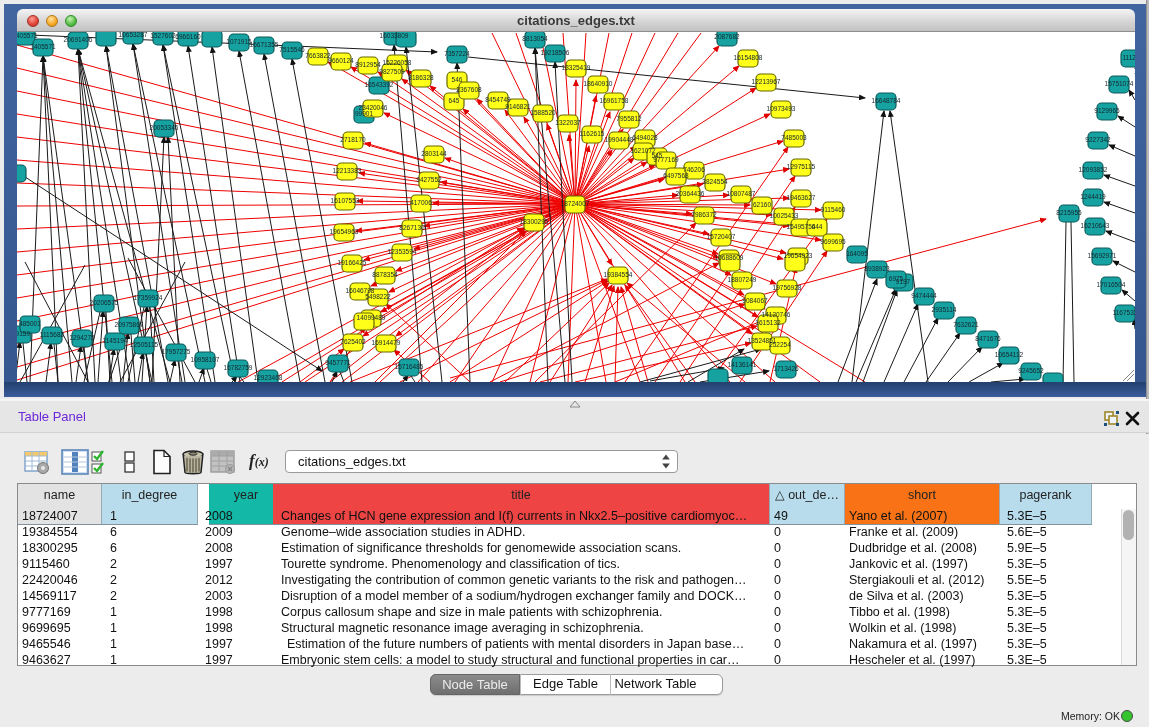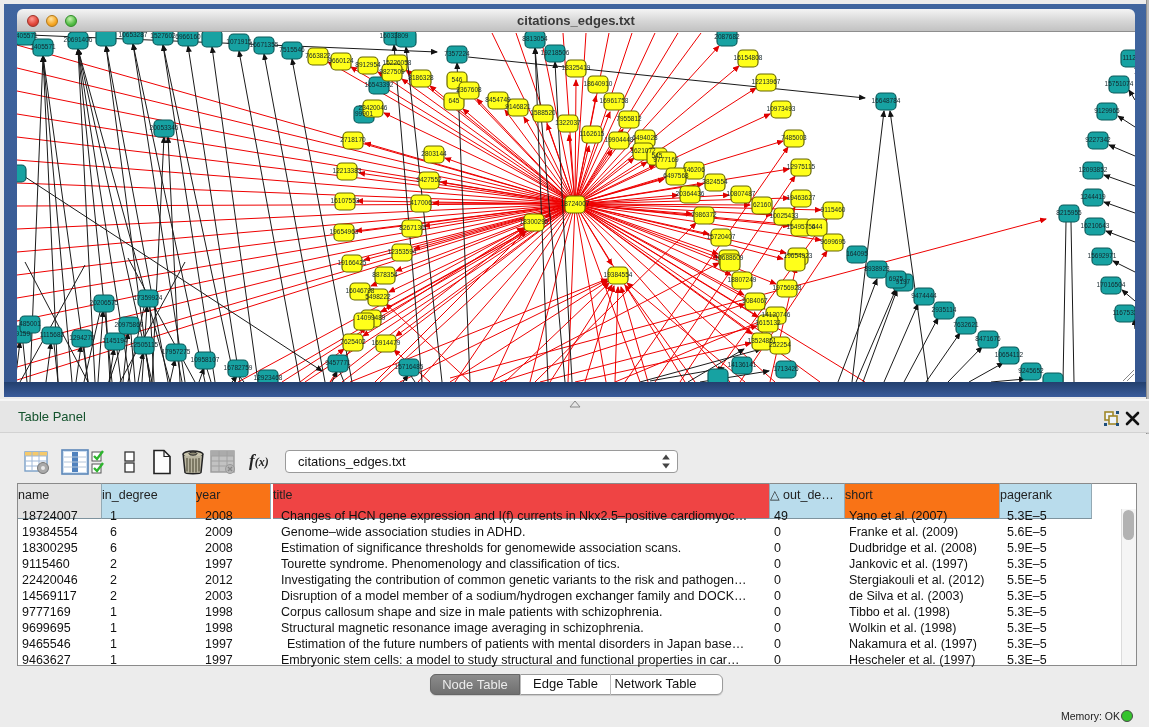--- a/index.html
+++ b/index.html
@@ -8,27 +8,27 @@
 #titlebar{left:17px;top:9px;width:1118px;height:23px;border-radius:6px 6px 0 0;
  background:linear-gradient(#f4f4f4,#d6d6d6 55%,#c2c2c2);border-bottom:1px solid #8e8e8e}
 #title{width:100%;text-align:center;font-size:13px;font-weight:bold;color:#3a3a3a;line-height:23px}
 .tl{width:12px;height:12px;border-radius:50%;top:15px}
 #tlr{left:27px;background:radial-gradient(circle at 40% 30%,#ff9a92,#e04438 60%,#b8352b);border:1px solid #9e2f26}
 #tly{left:46px;background:radial-gradient(circle at 40% 30%,#ffe3a0,#f5a623 60%,#d88b1a);border:1px solid #b57814}
 #tlg{left:65px;background:radial-gradient(circle at 40% 30%,#c8f2b0,#52bc45 60%,#3da332);border:1px solid #2f8d28}
 #canvas{left:17px;top:32px;width:1118px;height:350px;background:#fff;overflow:hidden}
 #resizehatch{left:1120px;top:368px;width:14px;height:13px}
 #tp-head{left:0;top:399px;width:1149px;height:34px;background:#e6e6e6;border-top:2px solid #f6f6f6;border-bottom:1px solid #d2d2d2}
-#tp-title{left:18px;top:409px;font-size:13px;color:#14532d}
+#tp-title{left:18px;top:409px;font-size:13px;color:#6d28d9}
 #tp-body{left:0;top:434px;width:1149px;height:293px;background:#ececec}
 #ddown{left:285px;top:450px;width:393px;height:23px;background:#fff;border:1px solid #9a9a9a;border-radius:4px;
  font-size:13px;color:#111;line-height:21px;padding-left:12px}
 #tablebox{left:17px;top:483px;width:1120px;height:183px;background:#fff;border:1px solid #8a8a8a}
-.hc{top:483px;height:36px;border-top:1px solid #8a8a8a;border-bottom:1px solid #7e939e;border-right:1px solid #93a9b4;
- font-size:12.5px;color:#222;line-height:23px;background:#b9dcec}
+.hc{top:483px;height:42px;border-top:1px solid #8a8a8a;border-bottom:1px solid #7e939e;border-right:1px solid #93a9b4;
+ font-size:12.5px;color:#222;text-align:center;line-height:23px;background:#b9dcec}
 .rowt{font-size:12.5px;color:#111;white-space:nowrap}
 #vscroll{left:1121px;top:509px;width:15px;height:156px;background:#f5f5f5;border-left:1px solid #dcdcdc}
 #vthumb{left:1123px;top:510px;width:11px;height:30px;background:#b2b2b2;border-radius:6px}
 #tabs{left:430px;top:674px;width:293px;height:21px;background:#fff;border:1px solid #9b9b9b;border-radius:6px;box-shadow:0 1px 1px rgba(0,0,0,.15)}
 .tab{top:674px;height:21px;font-size:13px;line-height:20px;text-align:center}
 #tab1{left:430px;width:90px;background:linear-gradient(#8c8c8c,#6f6f6f);color:#ececec;border-radius:6px 0 0 6px;border:1px solid #666}
 #tab2{left:520px;width:90px;color:#111;border-left:1px solid #bbb}
 #tab3{left:610px;width:90px;color:#111;border-left:1px solid #bbb}
 #mem{left:1061px;top:710px;font-size:10.5px;color:#222}
 #memdot{left:1121px;top:710px;width:12px;height:12px;border-radius:50%;background:#35c42e;border:1px solid #4a4a4a}
@@ -624,21 +624,21 @@
   </svg>
 <div class="abs" style="left:249px;top:451px;font-family:'Liberation Serif',serif;font-style:italic;font-weight:bold;font-size:17px;color:#222">f<span style="font-size:12px">(x)</span></div>
 <div class="abs" id="ddown">citations_edges.txt</div>
 <svg class="abs" style="left:659px;top:452px" width="14" height="19" viewBox="0 0 14 19">
     <path d="M7,2.5 L10.8,7.5 L3.2,7.5 z" fill="#444"></path>
     <path d="M7,16.5 L10.8,11.5 L3.2,11.5 z" fill="#444"></path>
   </svg>
 <div class="abs" id="tablebox"></div>
 <div class="abs hc" style="left:18px;width:84px;background:#e3e3e3">name</div>
 <div class="abs hc" style="left:102px;width:96px;background:#b9dcec">in_degree</div>
-<div class="abs hc" style="left:196px;width:75px;background:#f97316">year</div>
+<div class="abs hc" style="left:209px;width:75px;background:#14b8a6">year</div>
 <div class="abs hc" style="left:273px;width:497px;background:#ef4444">title</div>
 <div class="abs hc" style="left:770px;width:75px;background:#b9dcec">△ out_de…</div>
 <div class="abs hc" style="left:845px;width:155px;background:#f97316">short</div>
 <div class="abs hc" style="left:1000px;width:92px;background:#b9dcec">pagerank</div>
 <div class="abs rowt" style="left:22px;top:509px">18724007</div>
 <div class="abs rowt" style="left:110px;top:509px">1</div>
 <div class="abs rowt" style="left:205px;top:509px">2008</div>
 <div class="abs rowt" style="left:281px;top:509px">Changes of HCN gene expression and I(f) currents in Nkx2.5–positive cardiomyoc…</div>
 <div class="abs rowt" style="left:774px;top:509px">49</div>
 <div class="abs rowt" style="left:849px;top:509px">Yano et al. (2007)</div>

